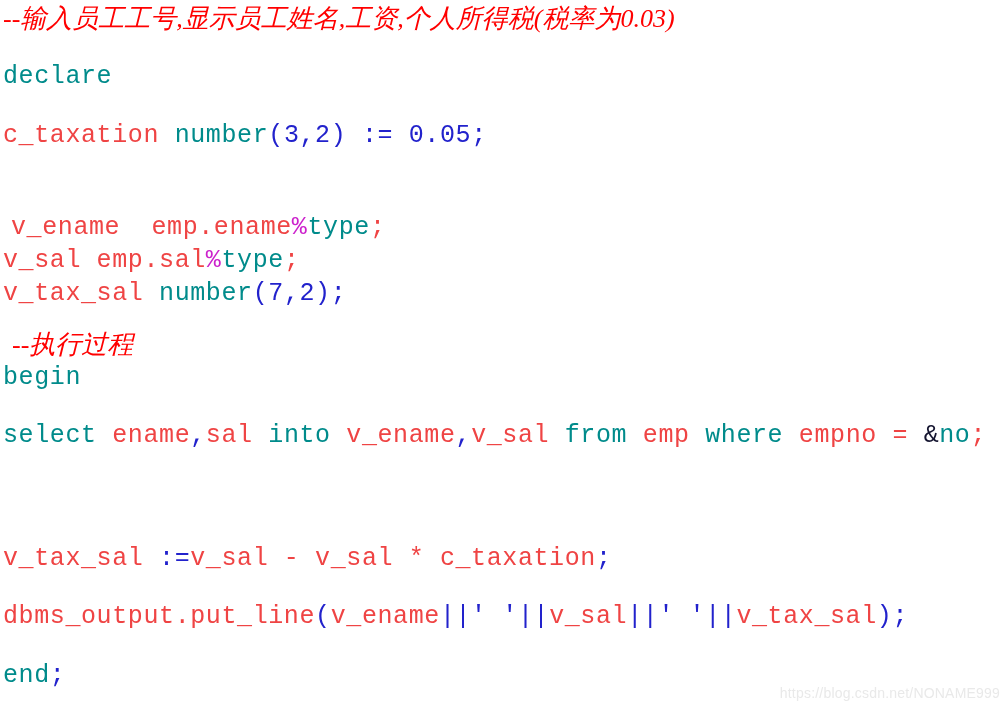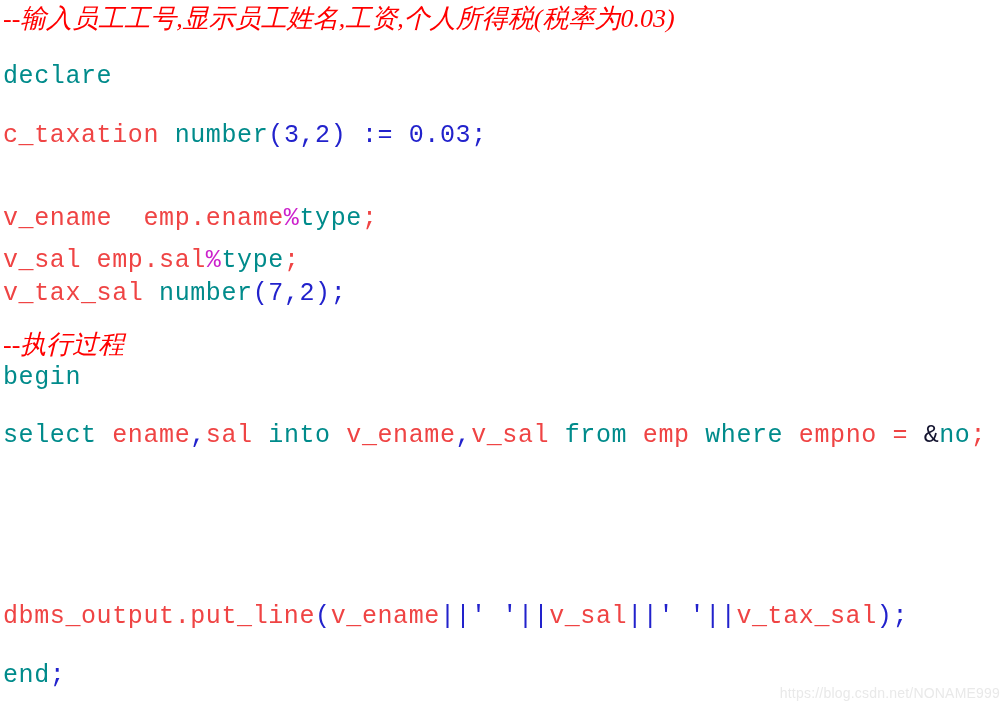--- a/index.html
+++ b/index.html
@@ -58,35 +58,36 @@
 </style>
 </head>
 <body>
 
 <div id="code-sheet">
 
   <div class="code-line" style="top:4px;"><span class="tok-comment">--输入员工工号,显示员工姓名,工资,个人所得税(税率为0.03)</span></div>
 
   <div class="code-line" style="top:62px;"><span class="tok-keyword">declare</span></div>
 
-  <div class="code-line" style="top:121px;"><span class="tok-plain">c_taxation </span><span class="tok-keyword">number</span><span class="tok-punct">(</span><span class="tok-number">3</span><span class="tok-punct">,</span><span class="tok-number">2</span><span class="tok-punct">)</span><span class="tok-punct"> := </span><span class="tok-number">0.03</span><span class="tok-punct">;</span></div>
+  <div class="code-line" style="top:121px;"><span class="tok-plain">c_taxation </span><span class="tok-keyword">number</span><span class="tok-punct">(</span><span class="tok-number">3</span><span class="tok-punct">,</span><span class="tok-number">2</span><span class="tok-punct">)</span><span class="tok-punct"> := </span><span class="tok-number">0.05</span><span class="tok-punct">;</span></div>
 
 
-  <div class="code-line" style="top:204px;"><span class="tok-plain">v_ename  emp.ename</span><span class="tok-pct">%</span><span class="tok-keyword">type</span><span class="tok-plain">;</span></div>
+  <div class="code-line" style="top:213px;margin-left:8px;"><span class="tok-plain">v_ename  emp.ename</span><span class="tok-pct">%</span><span class="tok-keyword">type</span><span class="tok-plain">;</span></div>
 
   <div class="code-line" style="top:246px;"><span class="tok-plain">v_sal emp.sal</span><span class="tok-pct">%</span><span class="tok-keyword">type</span><span class="tok-plain">;</span></div>
 
   <div class="code-line" style="top:279px;"><span class="tok-plain">v_tax_sal </span><span class="tok-keyword">number</span><span class="tok-punct">(</span><span class="tok-number">7</span><span class="tok-punct">,</span><span class="tok-number">2</span><span class="tok-punct">)</span><span class="tok-punct">;</span></div>
 
-  <div class="code-line" style="top:330px;"><span class="tok-comment">--执行过程</span></div>
+  <div class="code-line" style="top:330px;margin-left:9px;"><span class="tok-comment">--执行过程</span></div>
 
   <div class="code-line" style="top:363px;"><span class="tok-keyword">begin</span></div>
 
   <div class="code-line" style="top:421px;"><span class="tok-keyword">select</span><span class="tok-plain"> ename</span><span class="tok-punct">,</span><span class="tok-plain">sal </span><span class="tok-keyword">into</span><span class="tok-plain"> v_ename</span><span class="tok-punct">,</span><span class="tok-plain">v_sal </span><span class="tok-keyword">from</span><span class="tok-plain"> emp </span><span class="tok-keyword">where</span><span class="tok-plain"> empno = </span><span class="tok-amp">&amp;</span><span class="tok-keyword">no</span><span class="tok-plain">;</span></div>
 
 
+  <div class="code-line" style="top:544px;"><span class="tok-plain">v_tax_sal </span><span class="tok-punct">:=</span><span class="tok-plain">v_sal - v_sal * c_taxation</span><span class="tok-punct">;</span></div>
 
   <div class="code-line" style="top:602px;"><span class="tok-plain">dbms_output.put_line</span><span class="tok-punct">(</span><span class="tok-plain">v_ename</span><span class="tok-punct">||</span><span class="tok-string">' '</span><span class="tok-punct">||</span><span class="tok-plain">v_sal</span><span class="tok-punct">||</span><span class="tok-string">' '</span><span class="tok-punct">||</span><span class="tok-plain">v_tax_sal</span><span class="tok-punct">)</span><span class="tok-punct">;</span></div>
 
   <div class="code-line" style="top:661px;"><span class="tok-keyword">end</span><span class="tok-punct">;</span></div>
 
   <div id="watermark">https://blog.csdn.net/NONAME999</div>
 </div>
 
 </body></html>

